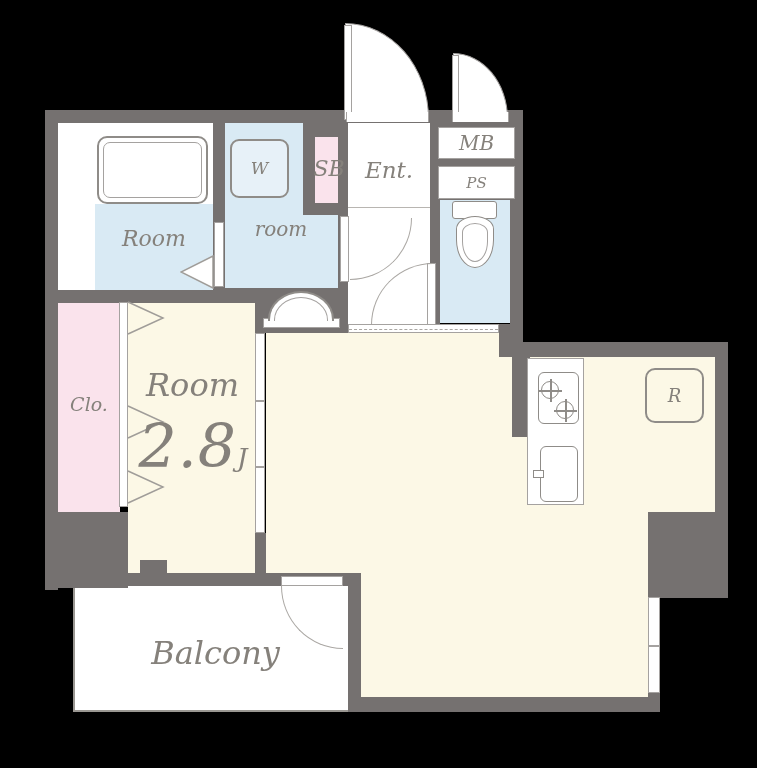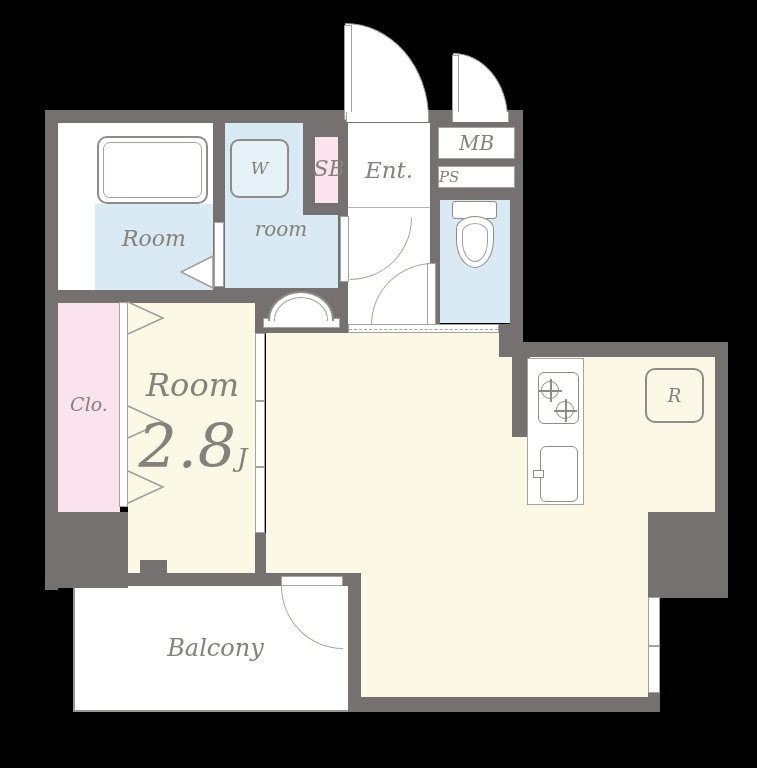--- a/index.html
+++ b/index.html
@@ -119,21 +119,21 @@
   </div>
 
   <div class="p fix" style="left:263px;top:318px;width:77px;height:10px;"></div>
   <div class="p" style="left:268px;top:291px;width:66px;height:30px;background:#fff;border:2px solid #8f8c88;border-bottom:none;border-radius:50% 50% 0 0 / 95% 95% 0 0;">
     <div class="p" style="left:4px;right:4px;top:4px;bottom:0;border:1px solid #a5a2a0;border-bottom:none;border-radius:50% 50% 0 0 / 95% 95% 0 0;"></div>
   </div>
 
   <div class="p fix" style="left:438px;top:127px;width:77px;height:32px;display:flex;align-items:center;justify-content:center;">
     <span class="lbl" style="font-size:20px;">MB</span>
   </div>
-  <div class="p fix" style="left:438px;top:166px;width:77px;height:22px;display:flex;align-items:center;justify-content:flex-start;">
+  <div class="p fix" style="left:438px;top:166px;width:77px;height:33px;display:flex;align-items:center;justify-content:center;">
     <span class="lbl" style="font-size:15px;">PS</span>
   </div>
 
   <div class="p" style="left:452px;top:201px;width:45px;height:18px;background:#fff;border:1.5px solid #8f8c88;border-radius:3px;"></div>
   <div class="p" style="left:456px;top:216px;width:38px;height:52px;background:#fff;border:1.5px solid #8f8c88;border-radius:19px 19px 19px 19px / 13px 13px 28px 28px;">
     <div class="p" style="left:5px;right:5px;top:6px;bottom:5px;border:1px solid #a5a2a0;border-radius:14px 14px 14px 14px / 10px 10px 22px 22px;"></div>
   </div>
 
   <div class="p fix" style="left:527px;top:358px;width:57px;height:147px;"></div>
   <div class="p" style="left:538px;top:372px;width:41px;height:52px;background:#fff;border:1.5px solid #8f8c88;border-radius:6px;"></div>
@@ -156,15 +156,15 @@
   <div class="p lbl" style="left:309px;top:156px;width:40px;font-size:22px;">SB</div>
   <div class="p lbl" style="left:348px;top:157px;width:82px;font-size:23px;">Ent.</div>
   <div class="p lbl" style="left:224px;top:217px;width:114px;font-size:20px;">
     <span style="display:block;">room</span>
   </div>
   <div class="p lbl" style="left:58px;top:393px;width:62px;font-size:19px;">Clo.</div>
   <div class="p lbl" style="left:125px;top:366px;width:135px;font-size:32px;">Room</div>
   <div class="p lbl" style="left:118px;top:410px;width:150px;">
     <span class="big">2.8</span><span class="unit">J</span>
   </div>
-  <div class="p lbl" style="left:73px;top:634px;width:285px;font-size:24px;">Balcony</div>
+  <div class="p lbl" style="left:73px;top:634px;width:285px;font-size:32px;">Balcony</div>
 
 </div>
 
 </body></html>

